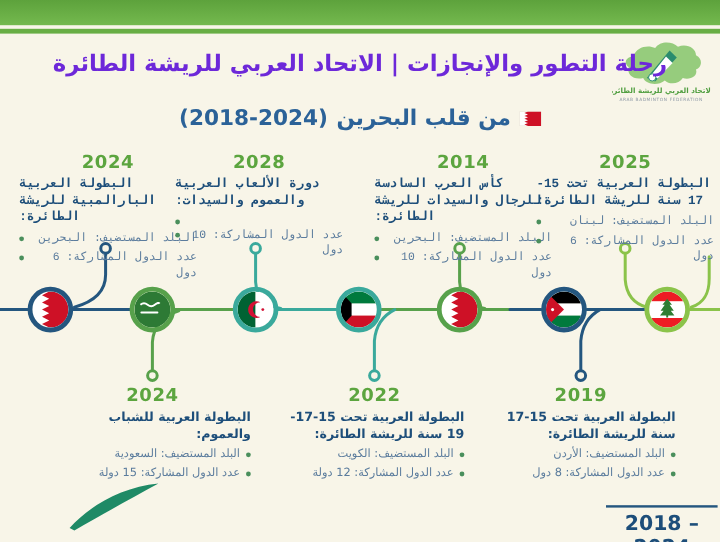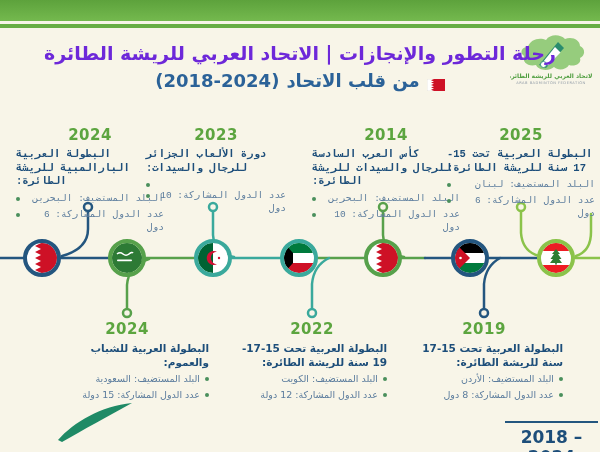--- a/index.html
+++ b/index.html
@@ -7,21 +7,21 @@
         font-family:"DejaVu Sans",sans-serif;}
   
   .top-bar{position:absolute;left:0;top:0;width:600px;height:21px;
            background:linear-gradient(180deg,#5da23c,#74b94e);}
   .top-bar-thin{position:absolute;left:0;top:24px;width:600px;height:4px;background:#68ae44;}
   
   .logo{position:absolute;right:8px;top:31px;width:82px;height:58px;}
   
   .title-wrap{position:absolute;left:40px;top:40px;width:520px;text-align:center;}
   .title-line1{font-size:19px;font-weight:bold;color:#6d28d9;line-height:27px;direction:rtl;}
-  .title-line2{margin-top:3px;display:flex;justify-content:center;align-items:flex-end;gap:7px;
+  .title-line2{margin-top:21px;display:flex;justify-content:center;align-items:center;gap:7px;
                font-size:18px;font-weight:bold;color:#2b6298;}
   .title-line2 .ar{direction:rtl;}
   
   .connector{position:absolute;left:0;top:0;width:600px;height:452px;z-index:1;}
   
   .flag-circle{position:absolute;width:40px;height:40px;z-index:2;}
   
   .event{position:absolute;z-index:3;}
   .event .year{font-size:15px;font-weight:bold;color:#5ca53f;text-align:center;letter-spacing:.5px;}
   .event .ev-title{font-size:10.5px;font-weight:bold;color:#1d4e7a;line-height:1.3;margin-top:4px;direction:rtl;}
@@ -55,21 +55,21 @@
       <circle cx="33.5" cy="33.5" r="3" fill="#ffffff" stroke="#2a8c6e" stroke-width="0.8"></circle>
       <text x="41" y="46.5" text-anchor="middle" font-size="6" font-weight="bold" fill="#4f9e3f" direction="rtl">الاتحاد العربي للريشة الطائرة</text>
       <text x="41" y="53" text-anchor="middle" font-size="3.6" letter-spacing="0.5" fill="#8f9aa6">ARAB BADMINTON FEDERATION</text>
     </svg>
   </div>
 
   <div class="title-wrap">
     <div class="title-line1">رحلة التطور والإنجازات | الاتحاد العربي للريشة الطائرة</div>
     <div class="title-line2">
       <span>(2018-2024)</span>
-      <span class="ar">من قلب الاتحاد</span>
+      <span class="ar">من قلب البحرين</span>
       <svg width="18" height="12" viewBox="0 0 18 12">
         <rect x="0" y="0" width="18" height="12" fill="#ffffff" stroke="#d8d3c4" stroke-width="0.5"></rect>
         <path d="M7 0 H18 V12 H7 L4 10.8 L7 9.6 L4 8.4 L7 7.2 L4 6 L7 4.8 L4 3.6 L7 2.4 L4 1.2 Z" fill="#ce1126"></path>
       </svg>
     </div>
   </div>
 
   <svg class="connector" viewBox="0 0 600 452">
     <g fill="none" stroke-linecap="round" stroke-width="2.5">
 
@@ -223,22 +223,22 @@
           <span class="dot"></span>
           <span class="b-text">البلد المستضيف: البحرين</span>
         </div>
       <div class="bullet">
           <span class="dot"></span>
           <span class="b-text">عدد الدول المشاركة: 6 دول</span>
         </div>
     </div>
   </div>
   <div class="event align-left" style="left:146px;top:126px;width:140px;">
-    <div class="year">2023</div>
-    <div class="ev-title">دورة الألعاب الجزائر للرجال والسيدات:</div>
+    <div class="year">2028</div>
+    <div class="ev-title">دورة الألعاب العربية والعموم والسيدات:</div>
     <div class="bullets">
       <div class="bullet">
           <span class="dot"></span>
         </div>
       <div class="bullet">
           <span class="dot"></span>
           <span class="b-text">عدد الدول المشاركة: 10 دول</span>
         </div>
     </div>
   </div>

